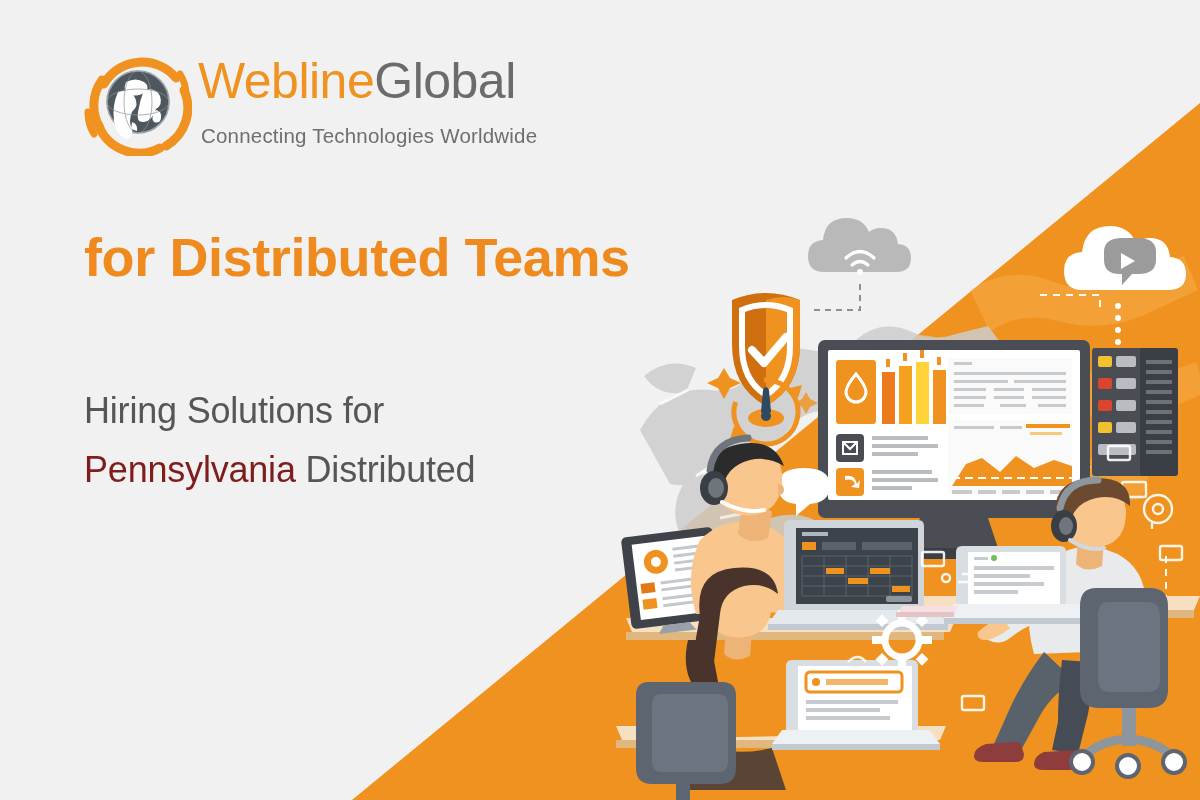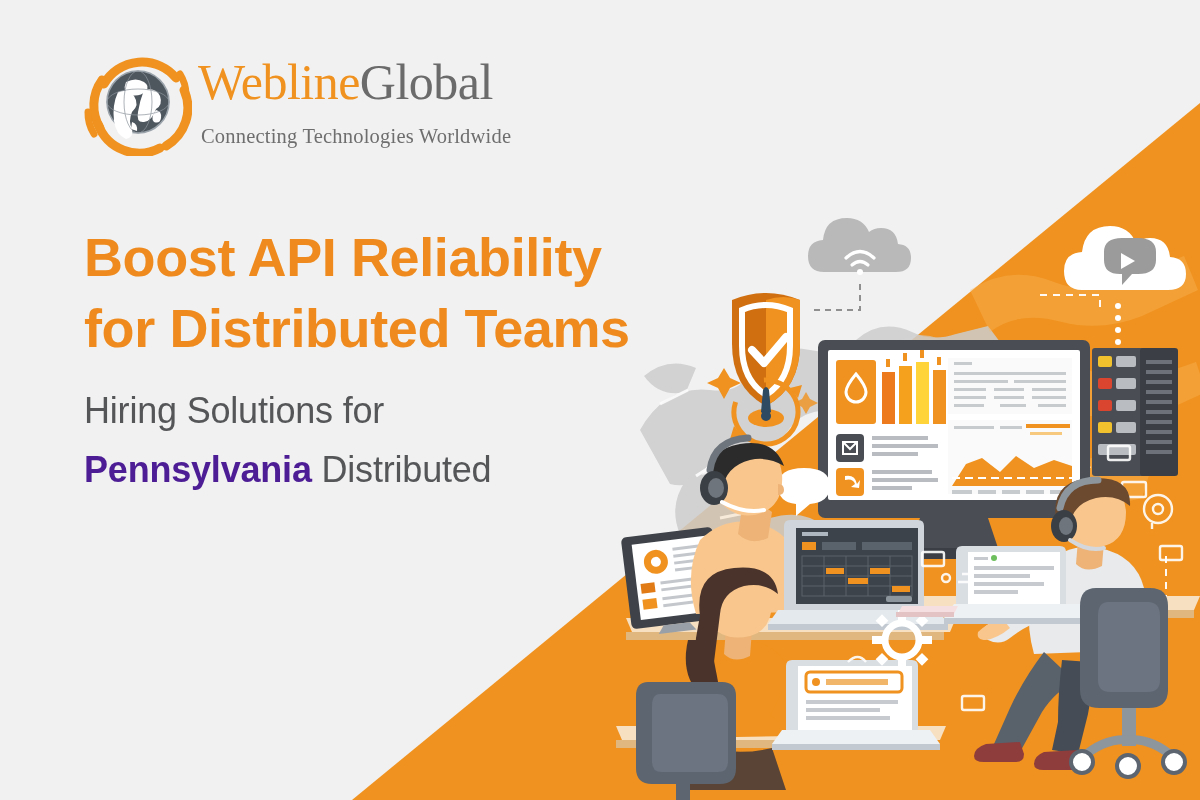--- a/index.html
+++ b/index.html
@@ -33,40 +33,40 @@
     position:absolute; left:960px; top:250px;
     width:250px; height:330px;
     z-index:2; opacity:.5;
   }
   
   .logo-block {
     position:absolute; left:84px; top:48px;
     z-index:6; display:flex; align-items:center;
   }
   .logo-mark { width:108px; height:108px; flex:none; }
-  .logo-text { margin-left:6px;font-family:Liberation Serif, serif; }
+  .logo-text { margin-left:6px; }
   .logo-word { font-size:50px; font-weight:400; line-height:1; letter-spacing:-.5px; }
   .logo-word .w1 { color:#f0921f; }
   .logo-word .w2 { color:#6b6b6b; }
   .logo-tag {
     font-size:20.5px; color:#6e6e6e; letter-spacing:.2px;
     margin-top:18px; margin-left:3px; font-weight:400;
   }
   
   .headline {
     position:absolute; left:84px; top:222px; z-index:6;
     color:#ef8b1e; font-size:54px; font-weight:700;
     line-height:1.32; letter-spacing:-.4px;
   }
   .subhead {
     position:absolute; left:84px; top:381px; z-index:6;
     color:#555658; font-size:36px; line-height:1.65;
     font-weight:400; letter-spacing:-.2px;
   }
-  .subhead .strong { font-weight:700; color:#4c1d95; }
+  .subhead .strong { font-weight:400; color:#7f1d1d; }
   
   .illus { position:absolute; left:0; top:0; width:1200px; height:800px; z-index:4; }
 </style>
 </head>
 <body>
 
 <div class="banner">
 
   <div class="wedge"></div>
 
@@ -124,21 +124,20 @@
     </svg>
     <div class="logo-text">
       <div class="logo-word">
         <span class="w1">Webline</span><span class="w2">Global</span>
       </div>
       <div class="logo-tag">Connecting Technologies Worldwide</div>
     </div>
   </div>
 
   <div class="headline">
-    <div>Boost API Reliability</div>
     <div>for Distributed Teams</div>
   </div>
 
   <div class="subhead">
     <div>Hiring Solutions for</div>
     <div>
       <span class="strong">Pennsylvania</span><span> Distributed</span>
     </div>
   </div>
 

